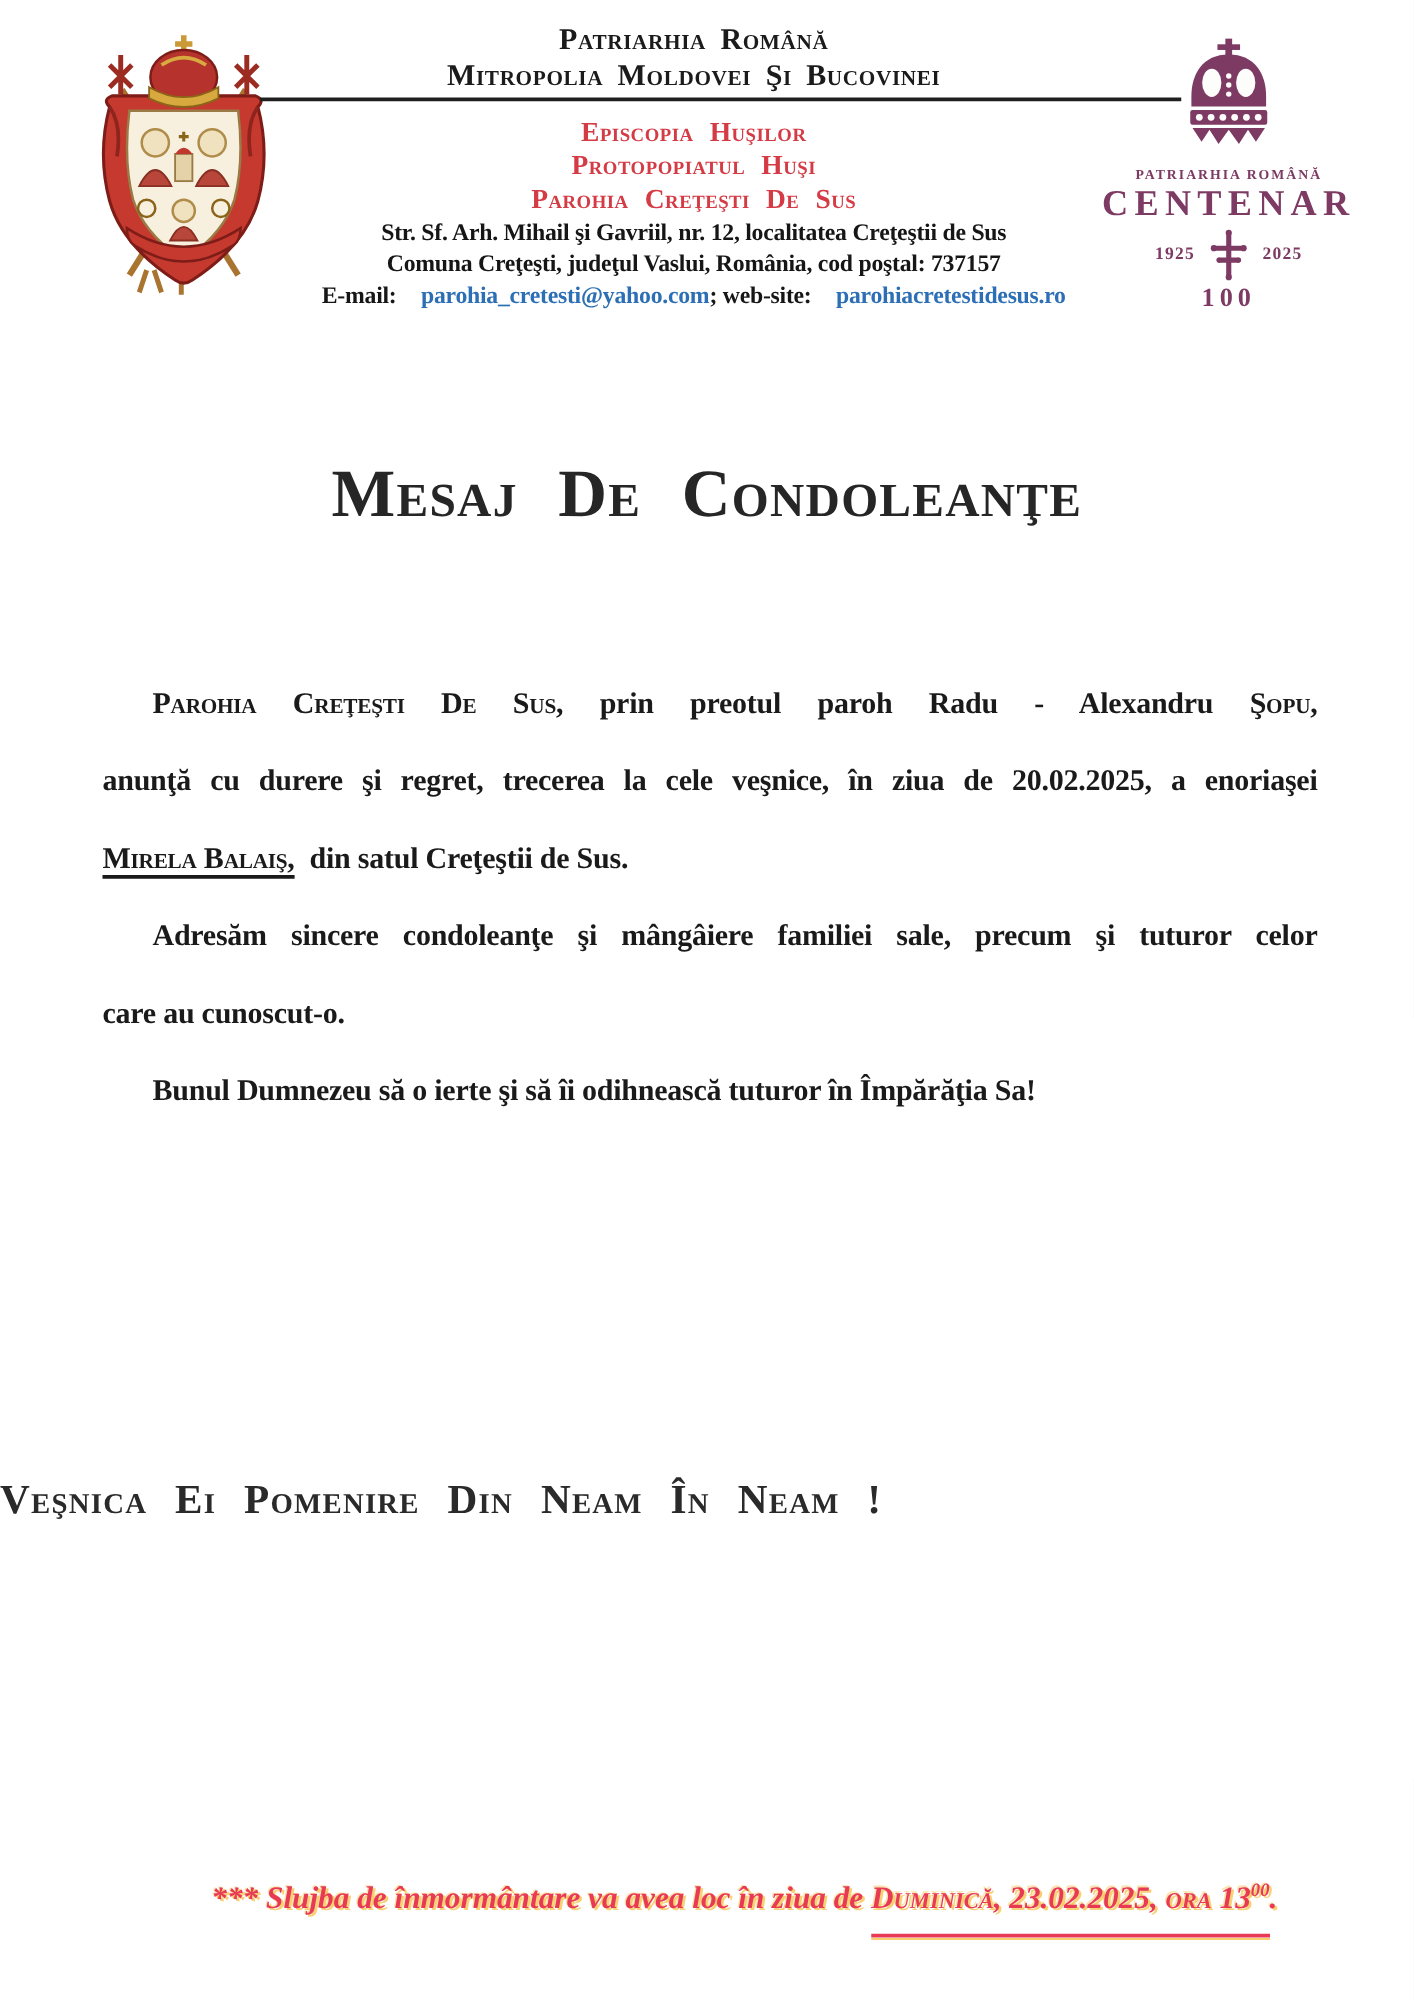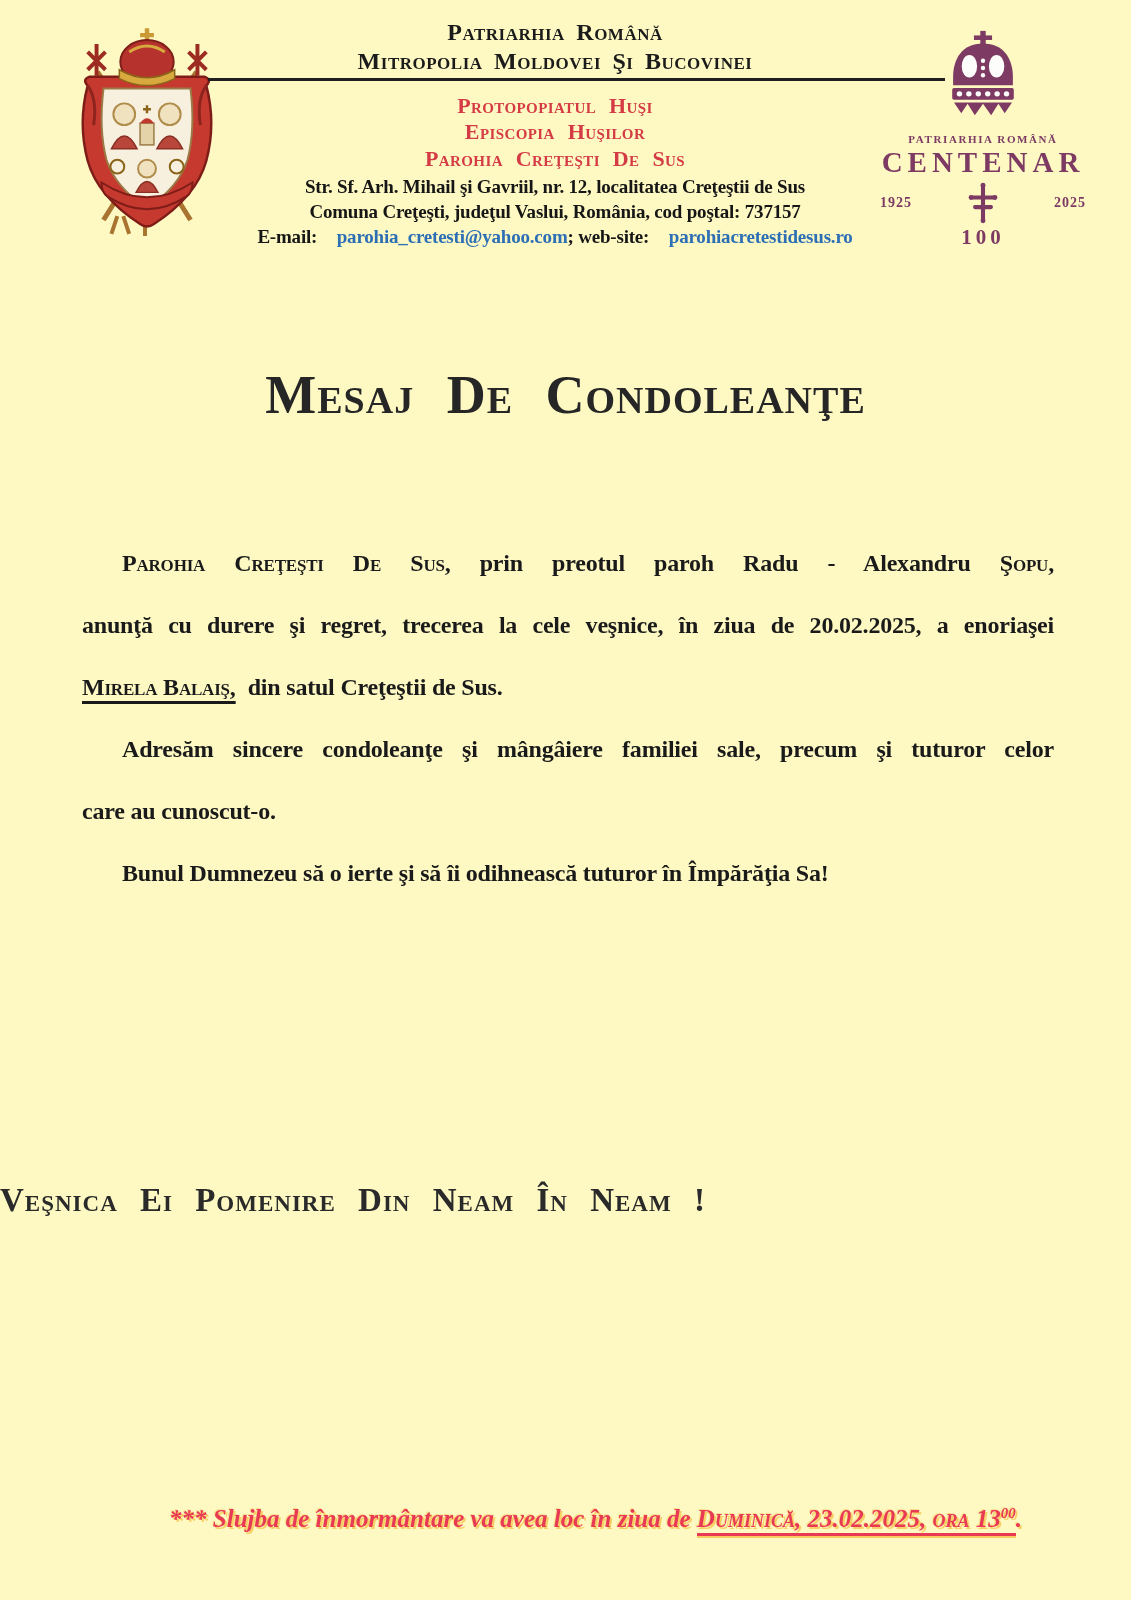--- a/index.html
+++ b/index.html
@@ -1,51 +1,51 @@
 <!DOCTYPE html>
 <html><head>
 <meta charset="utf-8">
 <style>
   html,body{margin:0;padding:0;}
   body{background:#e8e8e8;font-family:"Liberation Serif", serif;}
-  .page{position:relative;width:1131px;height:1600px;background:#fef9c3;margin:0 auto;overflow:hidden;color:#1c1c1c;}
+  .page{position:relative;width:1131px;height:1600px;background:#ffffff;margin:0 auto;overflow:hidden;color:#1c1c1c;}
 
   
   .crest{position:absolute;left:58px;top:22px;width:178px;height:228px;}
   .divider{position:absolute;left:208px;top:78px;width:737px;border-top:3px solid #1f1f1f;}
   .center-col{position:absolute;left:213px;top:18px;width:684px;text-align:center;}
   .lh-line{font-weight:bold;}
   .sc{font-variant:small-caps;}
   .patriarchate,.metropolis{font-size:24px;letter-spacing:.5px;word-spacing:5px;line-height:1.22;color:#1b1b1b;}
   .metropolis{margin-bottom:16px;}
   .red-line{font-size:22px;letter-spacing:.4px;word-spacing:7px;line-height:1.22;color:#d53b45;}
   .info-line{font-size:19px;font-weight:bold;line-height:1.22;letter-spacing:-.2px;color:#161616;margin-top:2px;}
   .link{color:#2d6fb5;margin-left:15px;}
 
   .centenar{position:absolute;left:880px;top:30px;width:206px;text-align:center;color:#7d3a63;}
   .centenar-label{font-size:11px;font-weight:bold;letter-spacing:1.6px;margin-top:3px;}
   .centenar-title{font-size:29px;font-weight:bold;letter-spacing:5px;margin-top:1px;}
-  .centenar-years{display:flex;align-items:center;justify-content:space-between;gap:12px;margin-top:2px;}
+  .centenar-years{display:flex;align-items:center;justify-content:center;gap:12px;margin-top:2px;}
   .centenar-year{font-size:14px;font-weight:bold;letter-spacing:1px;}
   .centenar-100{font-size:21px;font-weight:bold;letter-spacing:4px;margin-top:0px;}
 
   
   .doc-title{position:absolute;top:364px;left:0;width:100%;text-align:center;font-size:54px;font-weight:bold;letter-spacing:1px;word-spacing:18px;color:#262626;}
 
   .body-block{position:absolute;left:82px;top:548px;width:972px;font-size:24px;font-weight:bold;letter-spacing:-.2px;line-height:1.25;color:#1a1a1a;}
   .line{text-align:justify;margin-bottom:32px;}
   .line.stretch{text-align-last:justify;}
   .line.indent{text-indent:40px;}
   .name-underline{font-variant:small-caps;text-decoration:underline;text-decoration-thickness:2.5px;text-underline-offset:6px;margin-top:24px;}
   .gap-left{margin-left:12px;}
 
   .memorial{position:absolute;top:1182px;left:0;width:100%;text-align:left;font-size:33px;font-weight:bold;font-variant:small-caps;letter-spacing:1px;word-spacing:13px;color:#2a2a2a;}
 
   .footnote{position:absolute;top:1505px;left:0;width:100%;padding-left:60px;box-sizing:border-box;text-align:center;font-size:25px;font-weight:bold;font-style:italic;color:#e83a55;text-shadow:2px 2px 0 rgba(246,193,72,.75), -1px -1px 0 rgba(246,193,72,.45);}
-  .footnote .date{font-variant:small-caps;border-bottom:3px solid #e83a55;padding-bottom:1px;box-shadow:0 2px 0 rgba(246,193,72,.8);margin-top:36px;}
+  .footnote .date{font-variant:small-caps;border-bottom:3px solid #e83a55;padding-bottom:15px;box-shadow:0 2px 0 rgba(246,193,72,.8);margin-top:36px;}
   .footnote sup{font-size:60%;}
 </style>
 </head>
 <body>
 
 <div class="page">
 
   <div class="crest">
     <svg viewBox="0 0 180 230" width="178" height="228">
 
@@ -87,22 +87,22 @@
       <circle cx="60" cy="146" r="7" fill="none" stroke="#8a6418" stroke-width="2"></circle>
       <circle cx="120" cy="146" r="7" fill="none" stroke="#8a6418" stroke-width="2"></circle>
 
       <path d="M44 162 Q90 192 136 162 Q136 172 130 176 Q90 202 50 176 Q44 172 44 162 Z" fill="#c5392f" stroke="#7e1d18" stroke-width="2"></path>
     </svg>
   </div>
 
   <div class="center-col">
     <div class="lh-line patriarchate sc">Patriarhia Română</div>
     <div class="lh-line metropolis sc">Mitropolia Moldovei Şi Bucovinei</div>
+    <div class="lh-line red-line sc">Episcopia Huşilor</div>
     <div class="lh-line red-line sc">Protopopiatul Huşi</div>
-    <div class="lh-line red-line sc">Episcopia Huşilor</div>
     <div class="lh-line red-line sc">Parohia Creţeşti De Sus</div>
     <div class="info-line">Str. Sf. Arh. Mihail şi Gavriil, nr. 12, localitatea Creţeştii de Sus</div>
     <div class="info-line">Comuna Creţeşti, judeţul Vaslui, România, cod poştal: 737157</div>
     <div class="info-line"><span>E-mail: </span><span class="link">parohia_cretesti@yahoo.com</span><span>;  web-site: </span><span class="link">parohiacretestidesus.ro</span></div>
   </div>
 
   <div class="divider"></div>
 
   <div class="centenar">
     <svg viewBox="0 0 90 106" width="82" height="96">

